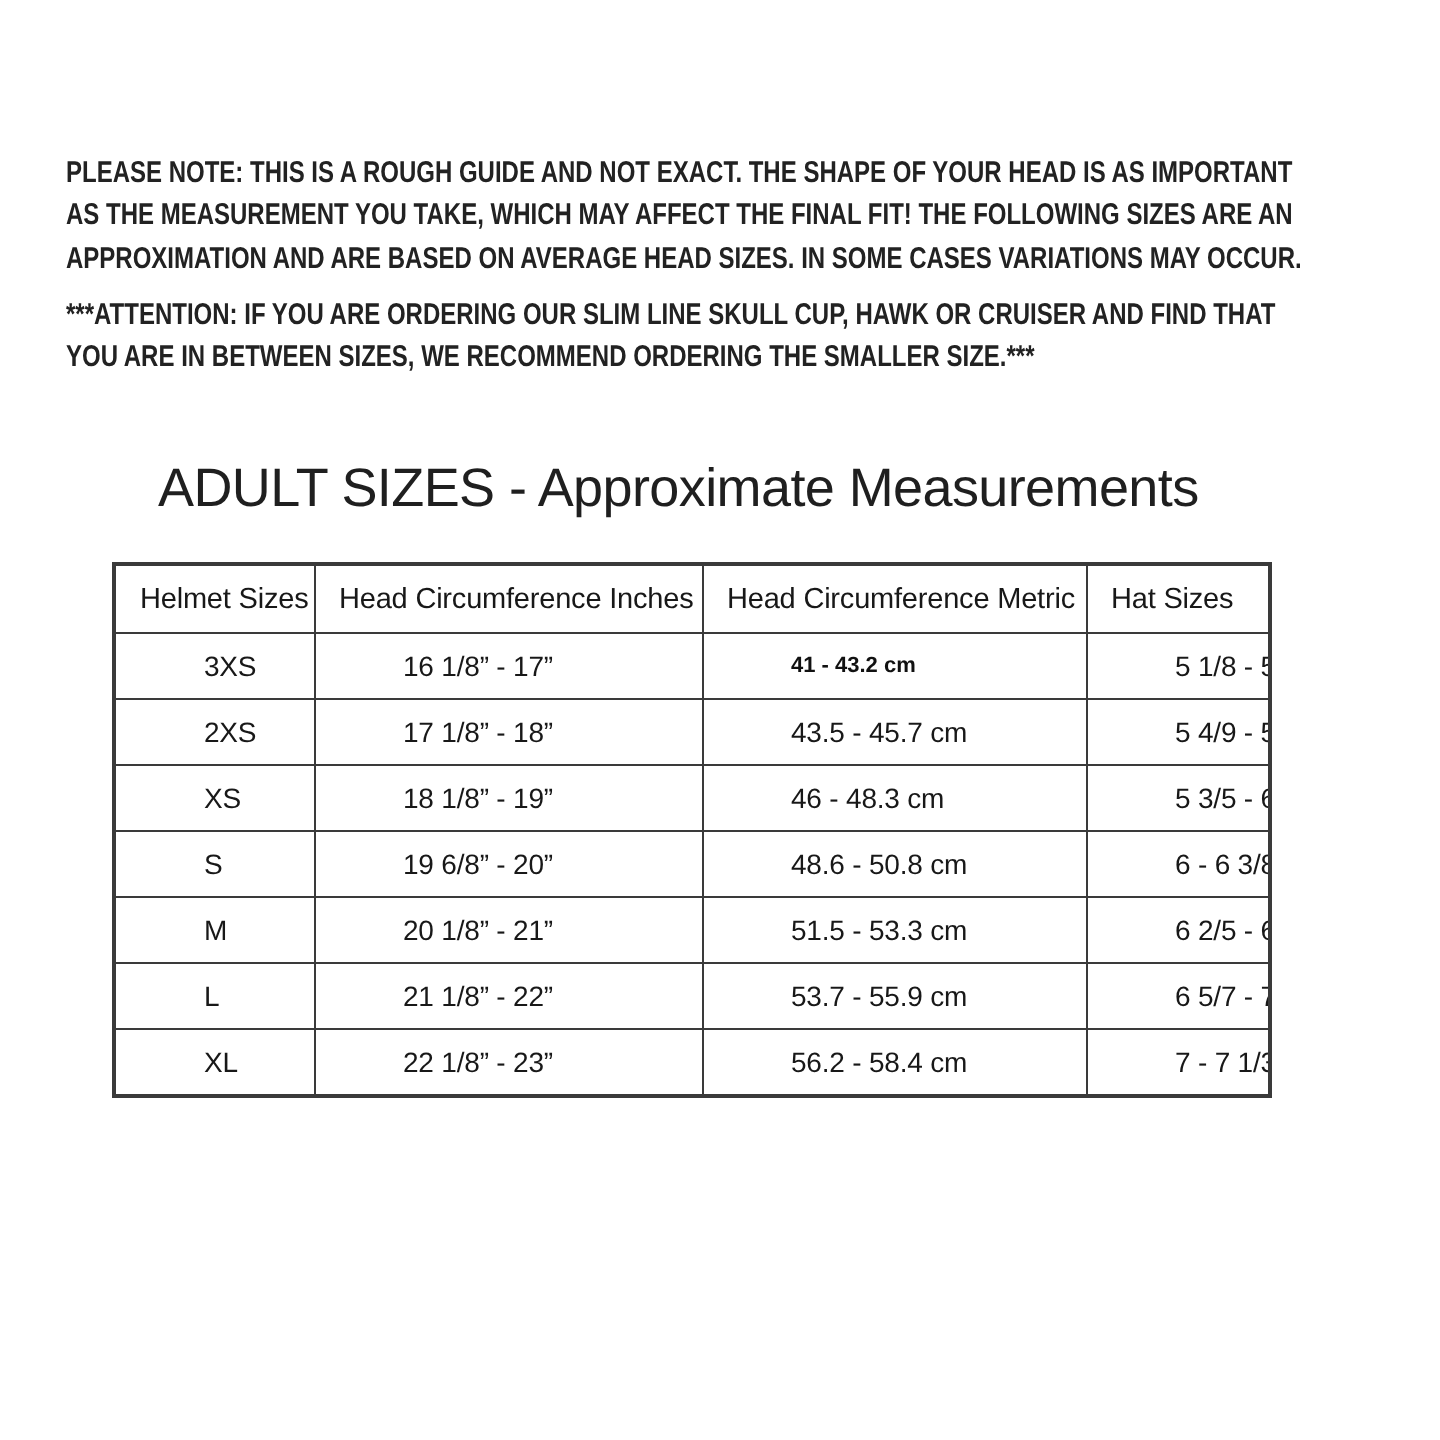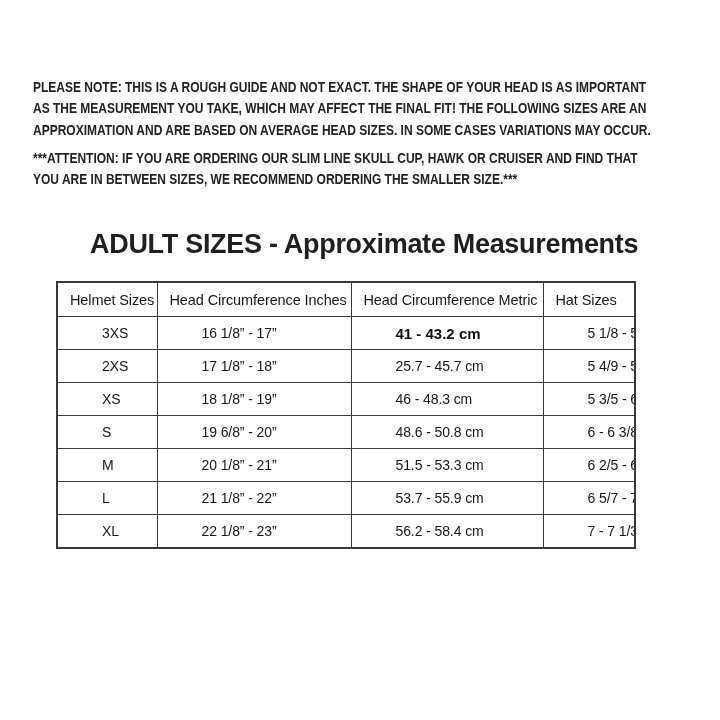--- a/index.html
+++ b/index.html
@@ -22,26 +22,26 @@
     color: #222222;
     transform: scaleX(0.8);
     transform-origin: 0 0;
     white-space: nowrap;
   }
   .note-1 { top: 76px; }
   .note-2 { top: 147px; }
   
   .title {
     position: absolute;
-    left: 90px;
+    left: 79px;
     top: 226px;
     margin: 0;
     font-size: 27px;
     line-height: 36px;
-    font-weight: 700;
+    font-weight: 400;
     letter-spacing: -0.3px;
     color: #1f1f1f;
     white-space: nowrap;
   }
   
   table.sizes {
     position: absolute;
     left: 56px;
     top: 281px;
     width: 578px;
@@ -63,21 +63,21 @@
     overflow: hidden;
   }
   table.sizes thead th {
     height: 33px;
     font-size: 14.5px;
     font-weight: 400;
   }
   table.sizes tbody td { height: 32px; padding-left: 44px; }
   table.sizes td.strong {
     font-weight: 700;
-    font-size: 15px;
+    font-size: 11px;
     letter-spacing: 0;
     color: #111111;
   }
 </style>
 </head>
 <body>
 
 <div class="page">
 
   <div class="note note-1">
@@ -111,21 +111,21 @@
     <tbody>
       <tr>
         <td>3XS</td>
         <td>16 1/8” - 17”</td>
         <td class="strong">41 - 43.2 cm</td>
         <td>5 1/8 - 5 2/5</td>
       </tr>
       <tr>
         <td>2XS</td>
         <td>17 1/8” - 18”</td>
-        <td>25.7 - 45.7 cm</td>
+        <td>43.5 - 45.7 cm</td>
         <td>5 4/9 - 5 3/4</td>
       </tr>
       <tr>
         <td>XS</td>
         <td>18 1/8” - 19”</td>
         <td>46 - 48.3 cm</td>
         <td>5 3/5 - 6</td>
       </tr>
       <tr>
         <td>S</td>

